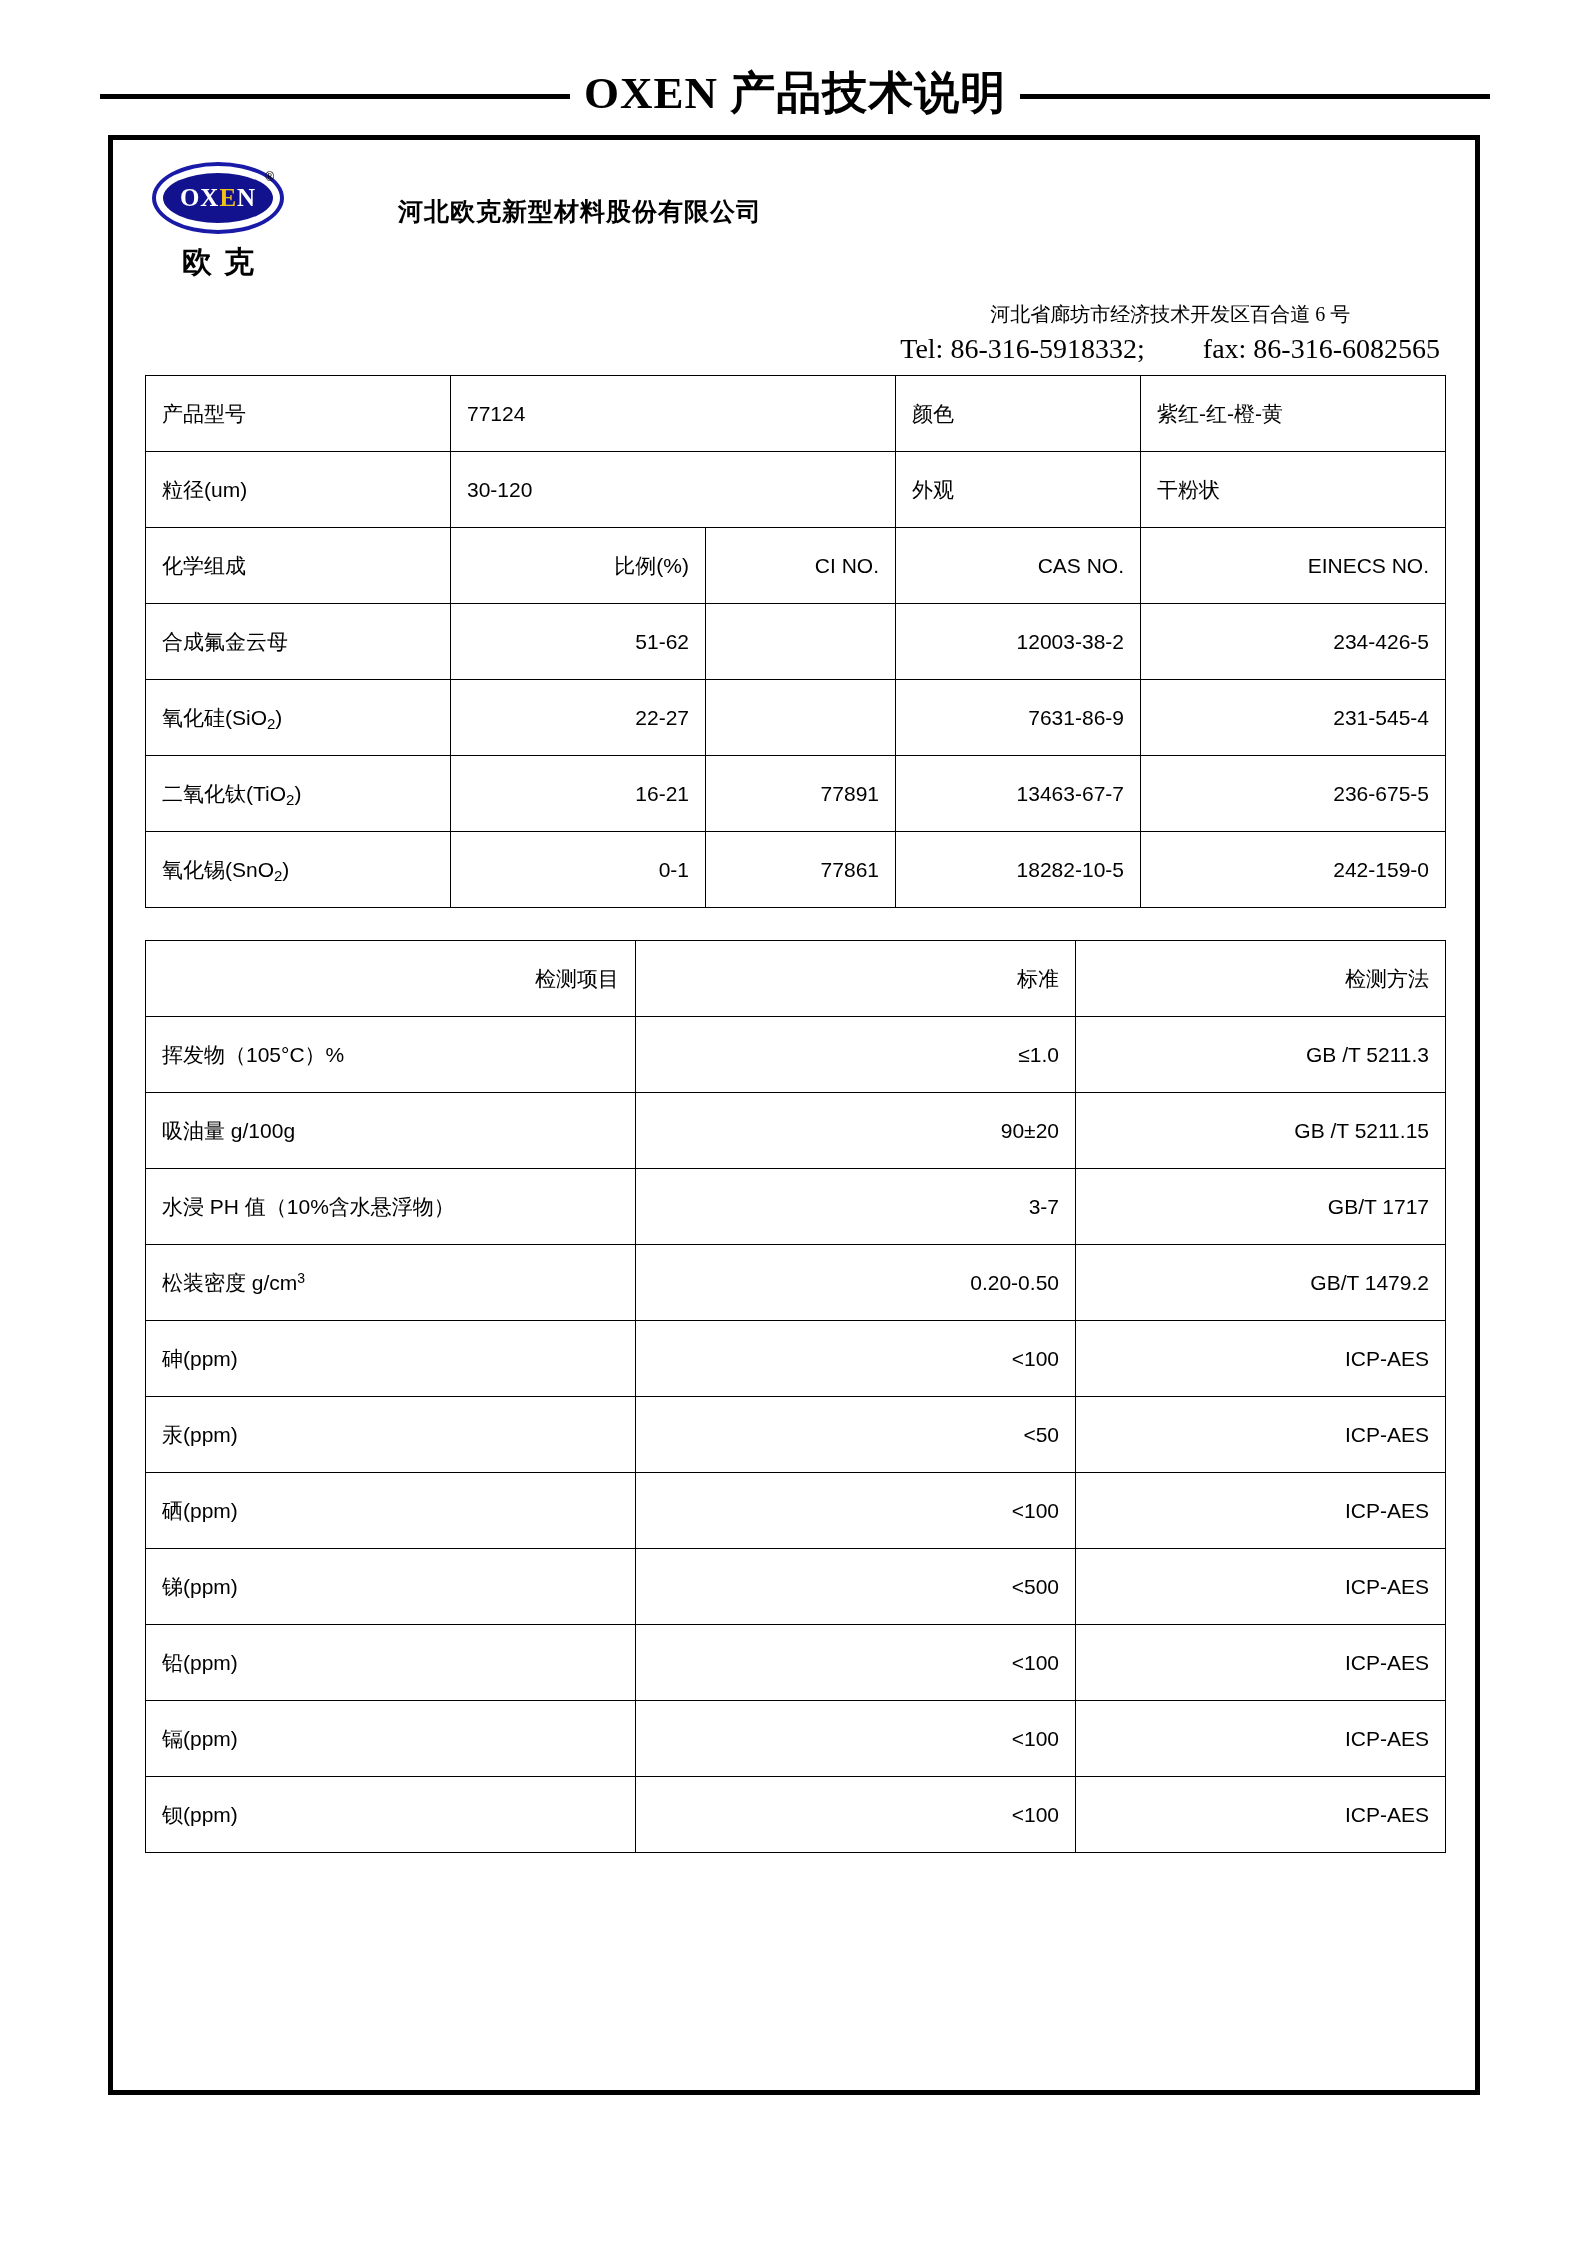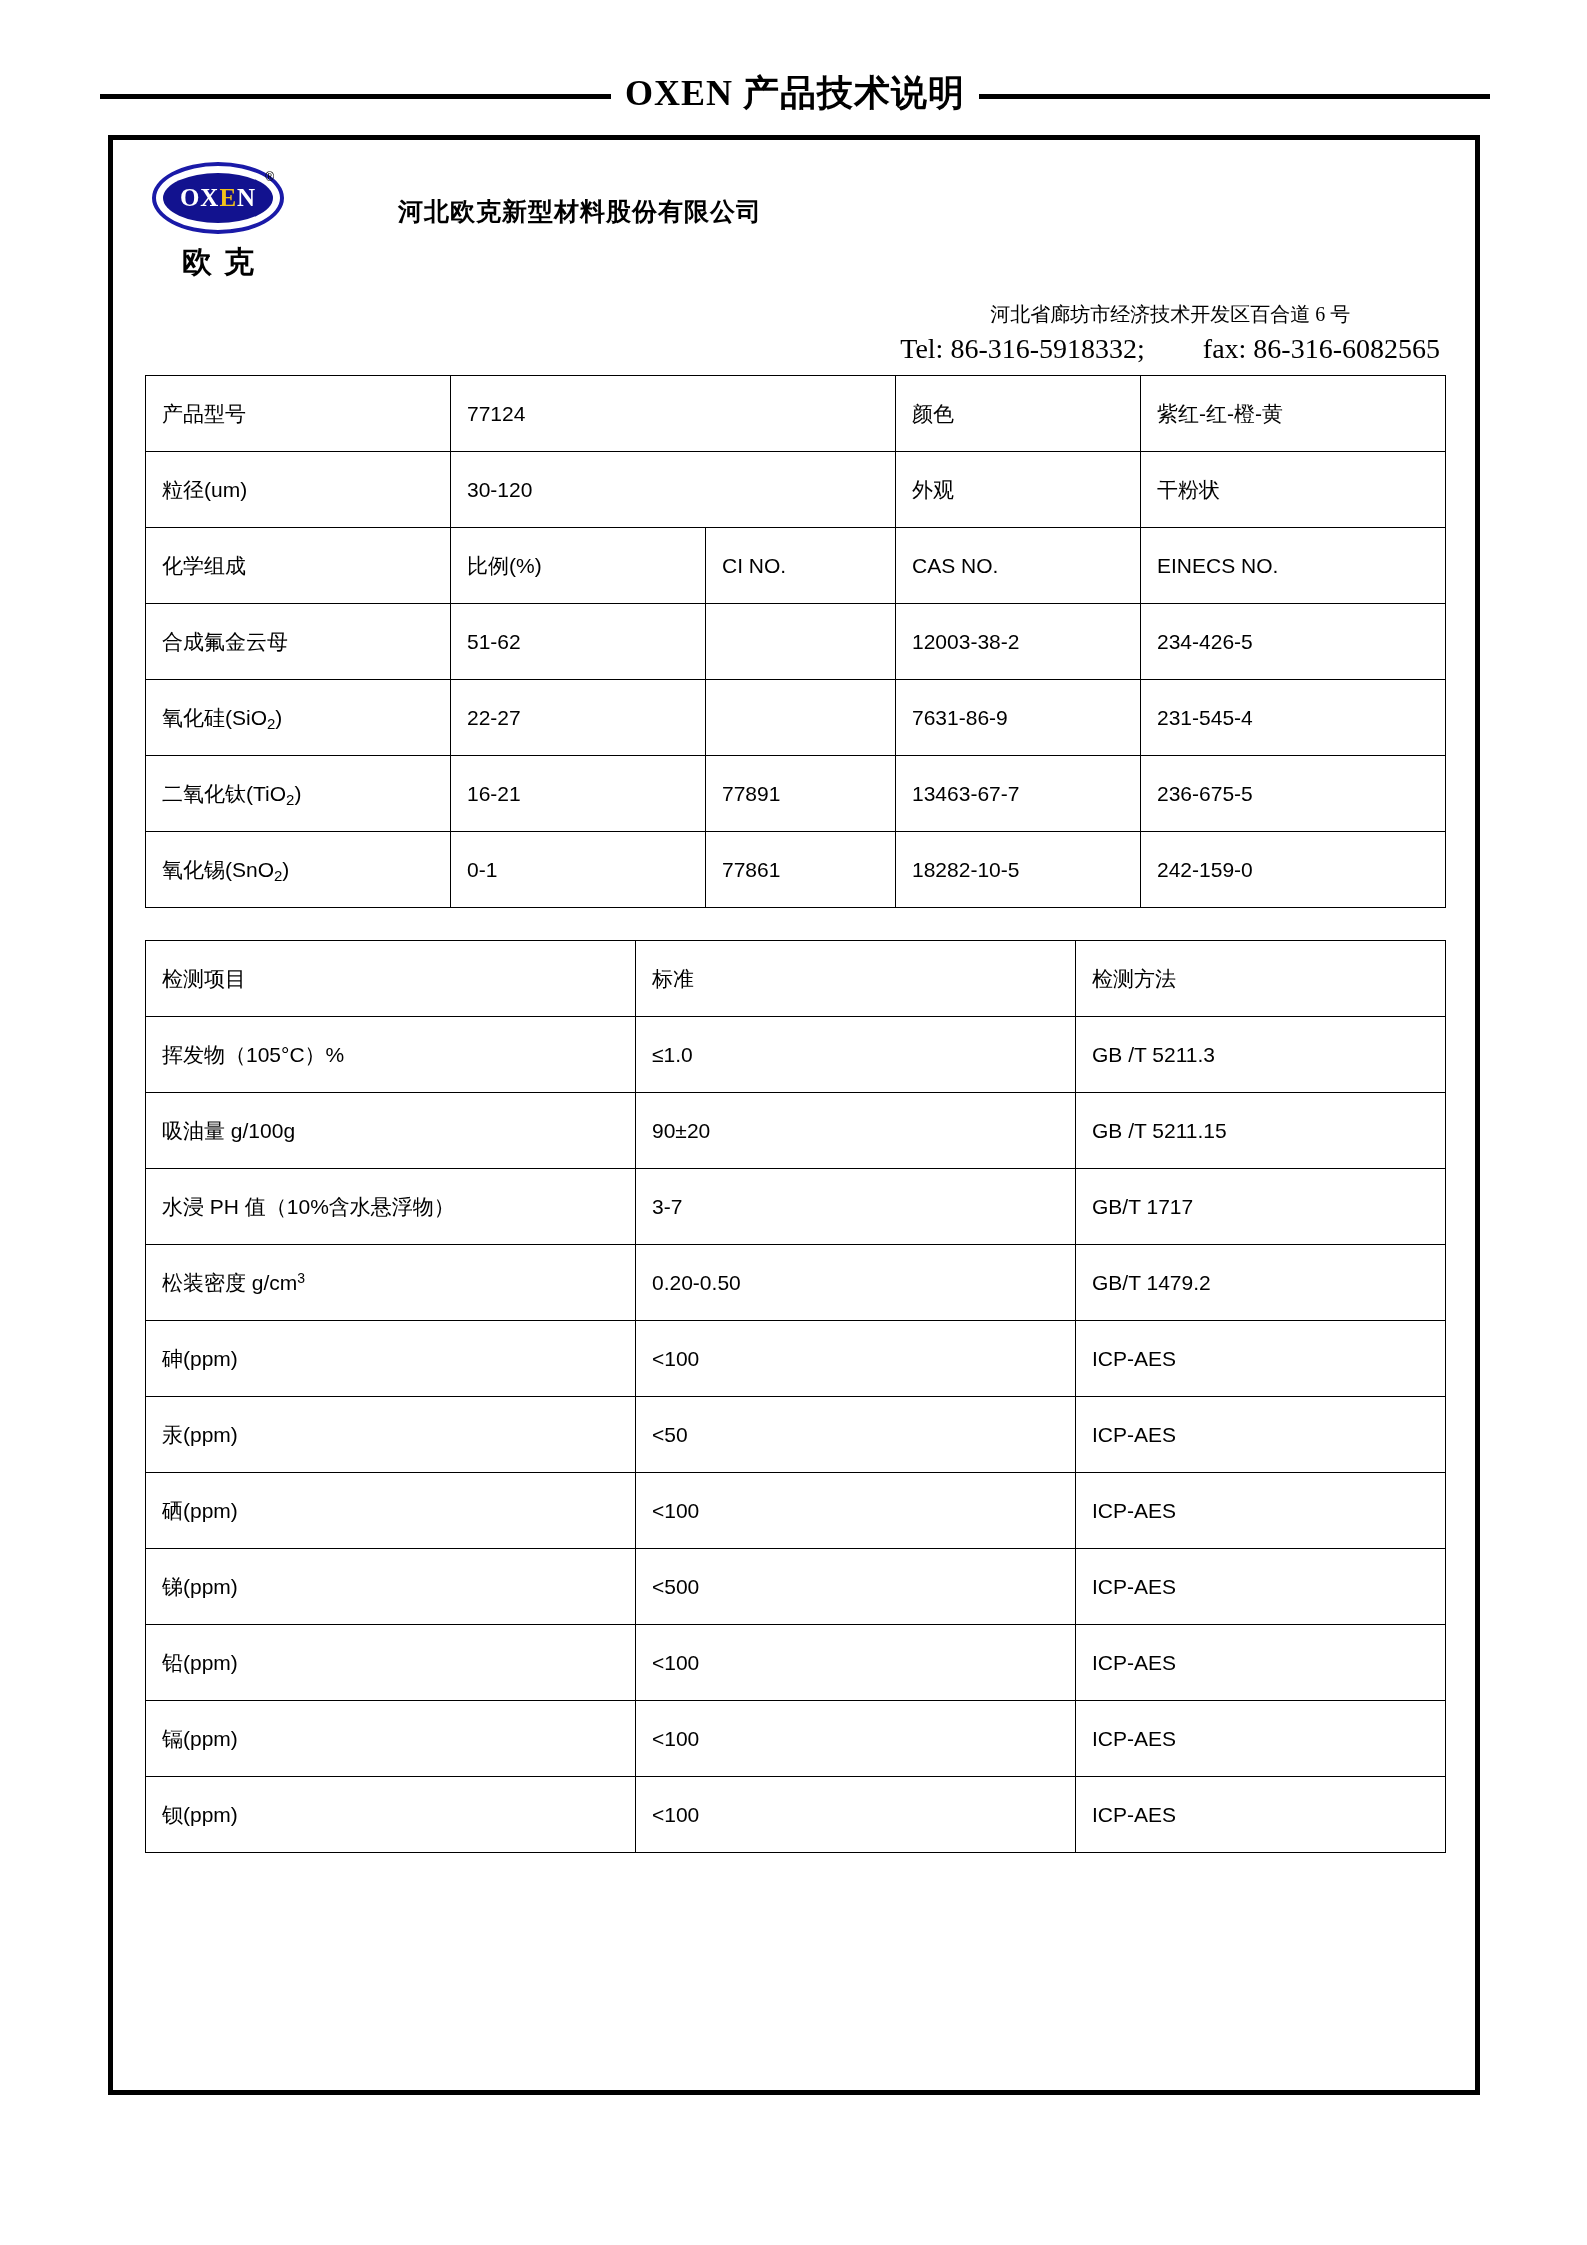--- a/index.html
+++ b/index.html
@@ -39,21 +39,21 @@
     flex: 1 1 auto;
     height: 0;
     border-top: 5px solid #000;
     margin-top: 6px;
   }
   .header-rule.left { margin-right: 14px; }
   .header-rule.right { margin-left: 14px; }
   .doc-title {
     font-family: "Liberation Serif", serif;
     font-weight: bold;
-    font-size: 36px;
+    font-size: 45px;
     white-space: nowrap;
     letter-spacing: 1px;
   }
   .doc-title .en { font-family: "Liberation Serif", serif; }
 
   
   .outer-box {
     position: absolute;
     top: 135px;
     left: 108px;
@@ -166,21 +166,21 @@
     top: 235px;
     left: 32px;
     width: 1300px;
   }
   .tbl-test {
     position: absolute;
     top: 800px;
     left: 32px;
     width: 1300px;
   }
-  .c { text-align: left; }
+  .c { text-align: right; }
   .l { text-align: left; }
   sub { font-size: 15px; vertical-align: baseline; position: relative; top: 4px; }
   sup { font-size: 14px; vertical-align: baseline; position: relative; top: -7px; }
 </style>
 </head>
 <body>
 
 <div class="page">
 
   <div class="header-row">

